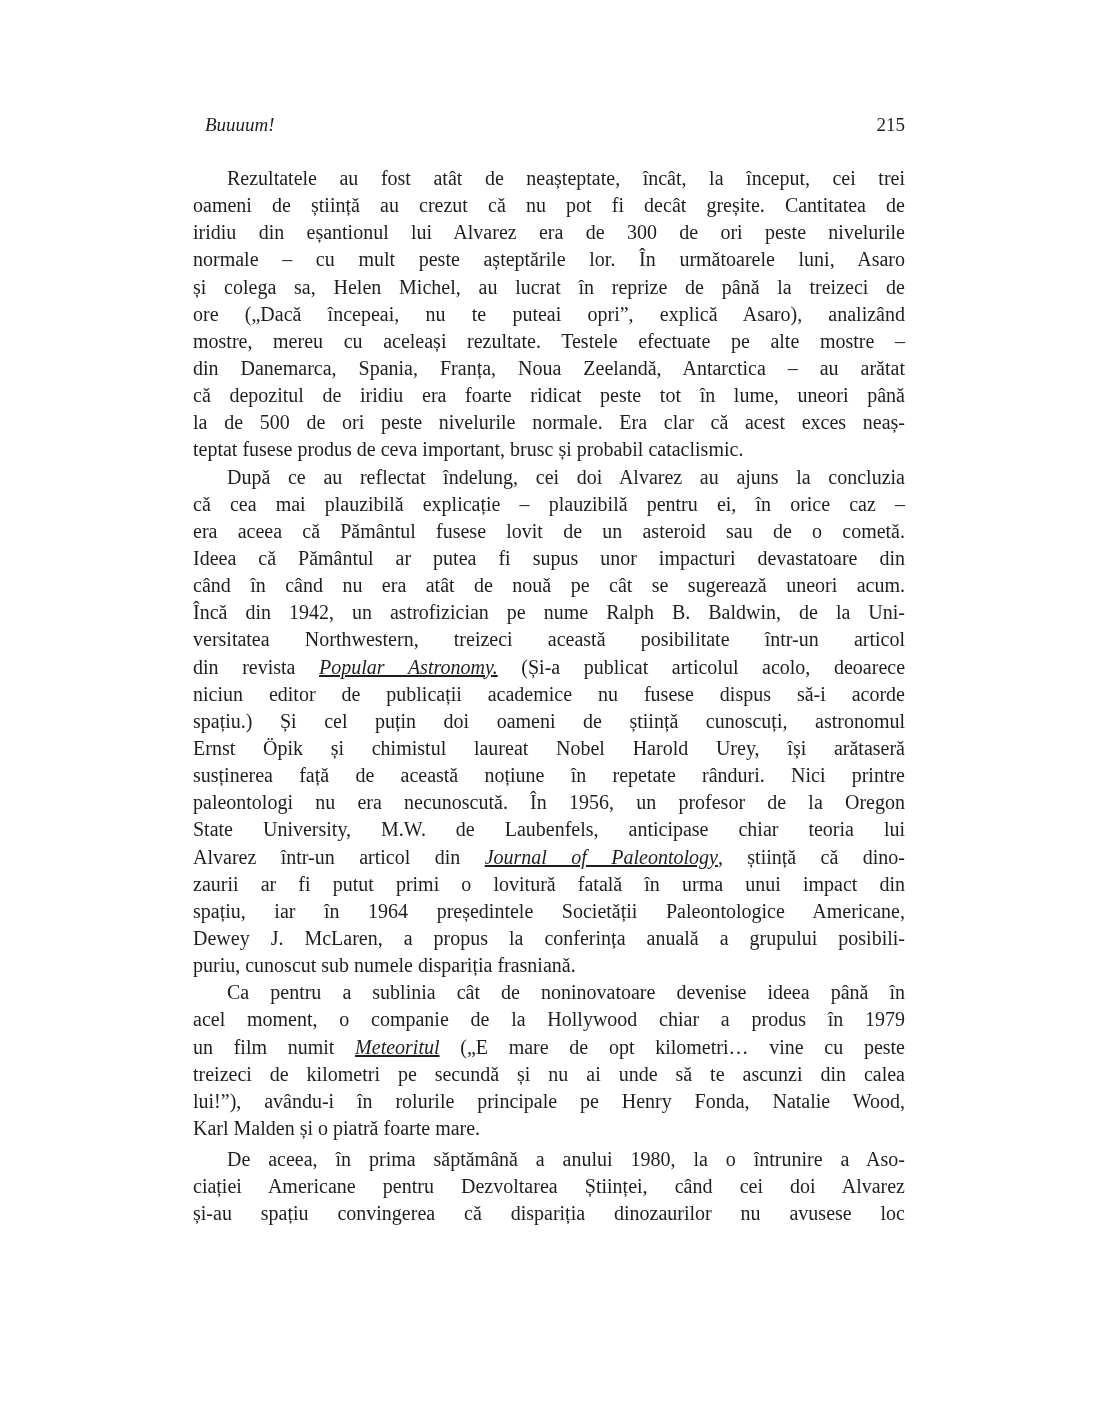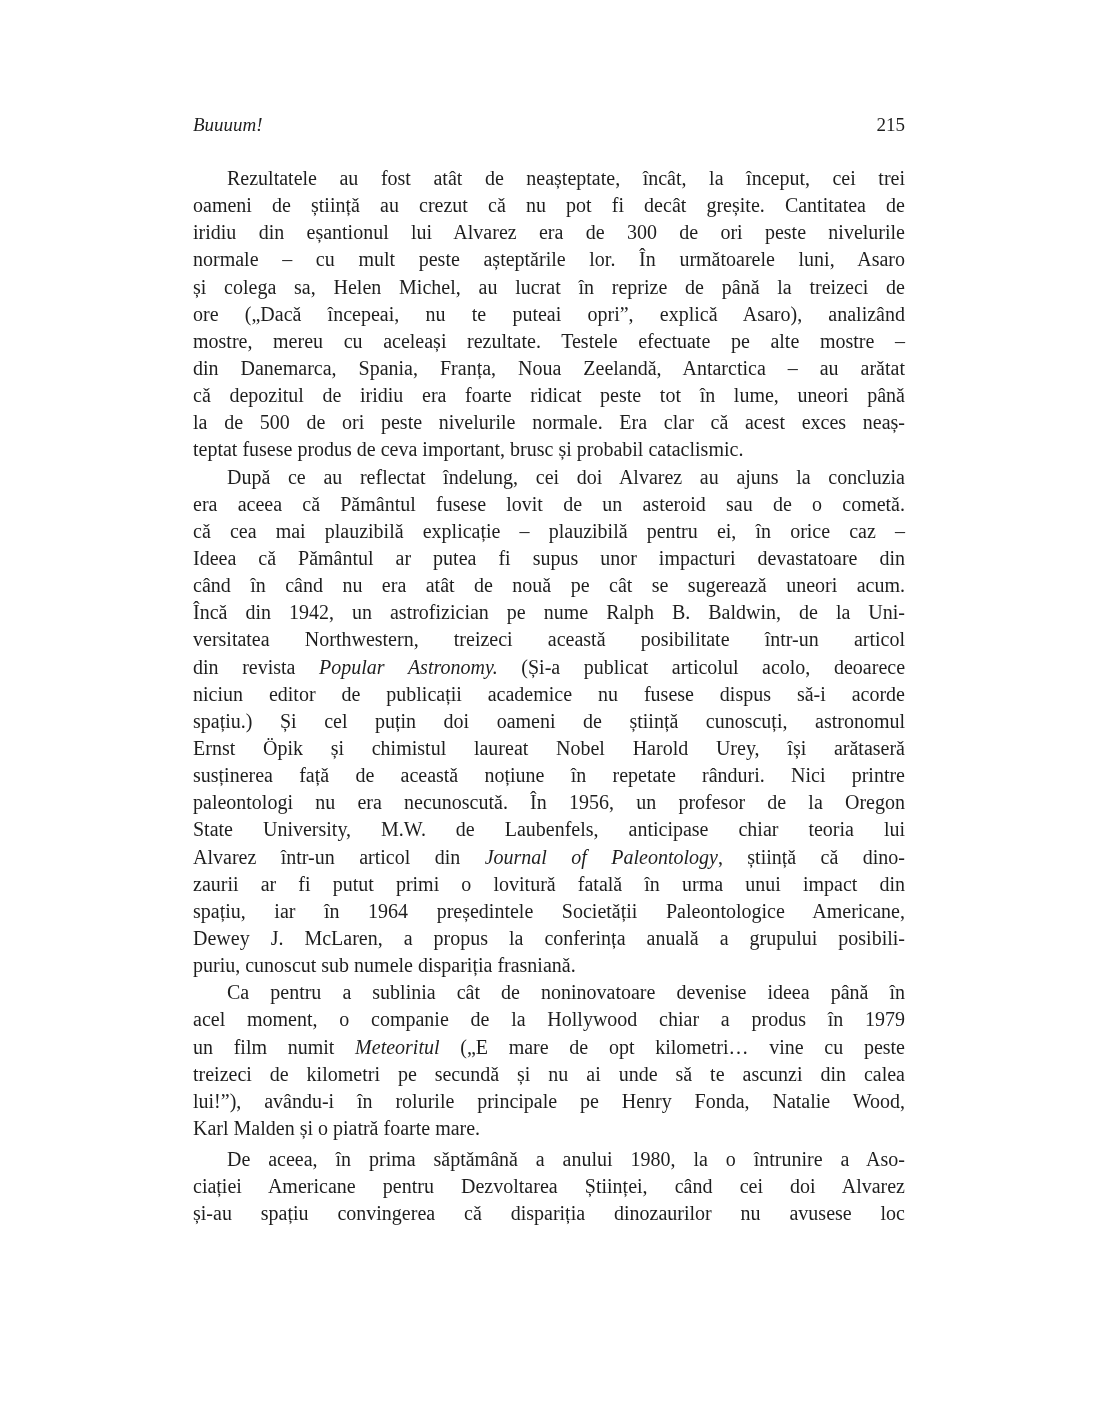--- a/index.html
+++ b/index.html
@@ -24,21 +24,21 @@
     .running-head {
       position: absolute;
       top: 114px;
       left: 0;
       width: 712px;
       height: 26px;
       font-size: 19px;
     }
     .running-title {
       position: absolute;
-      left: 0;
+      left: 12px;
       top: 0;
       font-style: italic;
     }
     .page-number {
       position: absolute;
       right: 0;
       top: 0;
       font-family: Liberation Serif, serif;
     }
     .body-text {
@@ -60,20 +60,21 @@
       text-align-last: left;
     }
     .line.indent {
       padding-left: 34px;
     }
     .para-gap {
       height: 4px;
     }
     .it {
       font-style: italic;
+      text-decoration: underline;
     }
   </style>
 </head>
 <body>
 
 <div class="page">
 
   <div class="running-head">
     <span class="running-title">Buuuum!</span>
     <span class="page-number">215</span>
@@ -90,22 +91,22 @@
       <span class="line">ore („Dacǎ începeai, nu te puteai opri”, explicǎ Asaro), analizând</span>
       <span class="line">mostre, mereu cu aceleași rezultate. Testele efectuate pe alte mostre –</span>
       <span class="line">din Danemarca, Spania, Franța, Noua Zeelandǎ, Antarctica – au arǎtat</span>
       <span class="line">cǎ depozitul de iridiu era foarte ridicat peste tot în lume, uneori pânǎ</span>
       <span class="line">la de 500 de ori peste nivelurile normale. Era clar cǎ acest exces neaș-</span>
       <span class="line last">teptat fusese produs de ceva important, brusc și probabil cataclismic.</span>
     </div>
 
     <div>
       <span class="line indent">Dupǎ ce au reflectat îndelung, cei doi Alvarez au ajuns la concluzia</span>
+      <span class="line">cǎ cea mai plauzibilǎ explicație – plauzibilǎ pentru ei, în orice caz –</span>
       <span class="line">era aceea cǎ Pǎmântul fusese lovit de un asteroid sau de o cometǎ.</span>
-      <span class="line">cǎ cea mai plauzibilǎ explicație – plauzibilǎ pentru ei, în orice caz –</span>
       <span class="line">Ideea cǎ Pǎmântul ar putea fi supus unor impacturi devastatoare din</span>
       <span class="line">când în când nu era atât de nouǎ pe cât se sugereazǎ uneori acum.</span>
       <span class="line">Încǎ din 1942, un astrofizician pe nume Ralph B. Baldwin, de la Uni-</span>
       <span class="line">versitatea Northwestern, treizeci aceastǎ posibilitate într-un articol</span>
       <span class="line"><span>din revista </span><span class="it">Popular Astronomy.</span><span> (Și-a publicat articolul acolo, deoarece</span></span>
       <span class="line">niciun editor de publicații academice nu fusese dispus sǎ-i acorde</span>
       <span class="line">spațiu.) Și cel puțin doi oameni de științǎ cunoscuți, astronomul</span>
       <span class="line">Ernst Öpik și chimistul laureat Nobel Harold Urey, își arǎtaserǎ</span>
       <span class="line">susținerea fațǎ de aceastǎ noțiune în repetate rânduri. Nici printre</span>
       <span class="line">paleontologi nu era necunoscutǎ. În 1956, un profesor de la Oregon</span>

